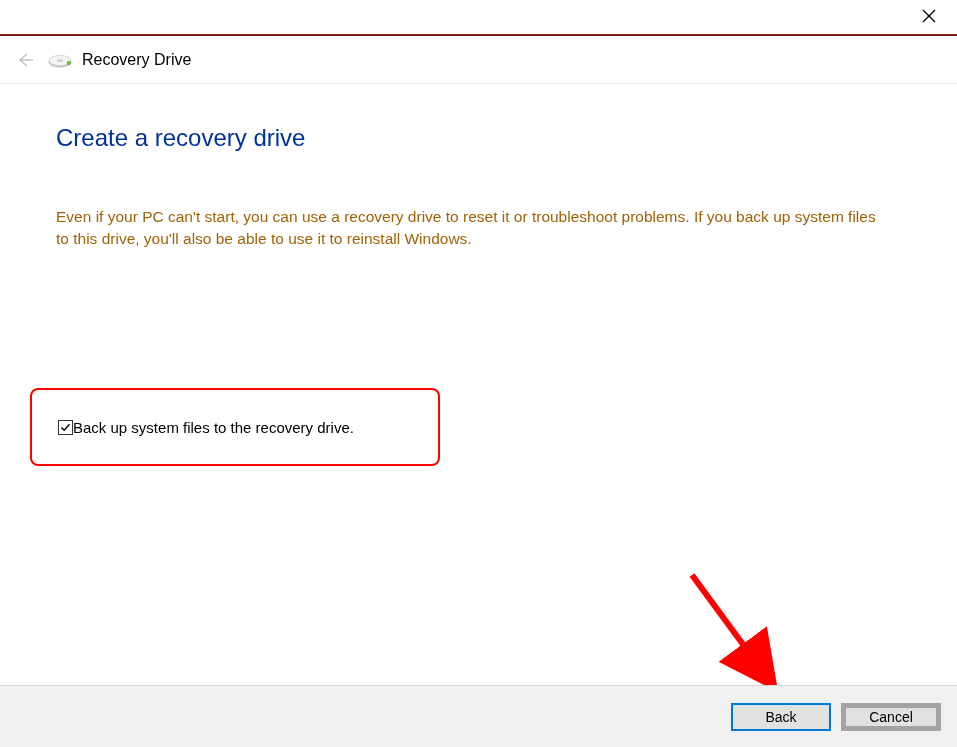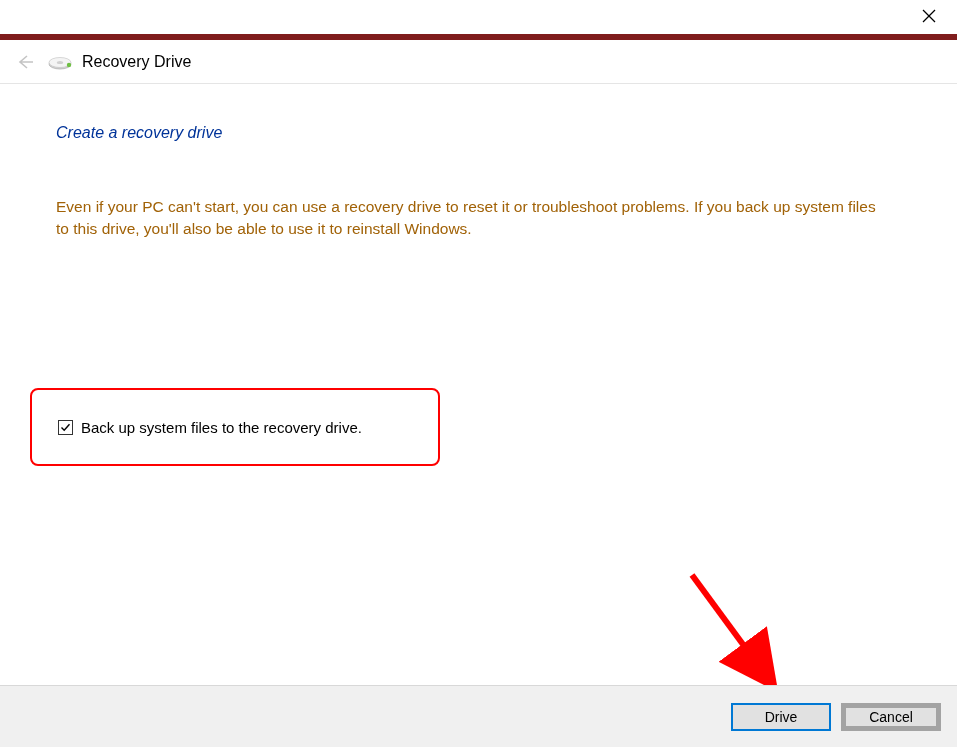--- a/index.html
+++ b/index.html
@@ -23,21 +23,21 @@
       width: 20px;
       height: 20px;
       display: flex;
       align-items: center;
       justify-content: center;
       cursor: pointer;
     }
     .close-btn svg { width: 14px; height: 14px; }
     .header-bar {
       height: 50px;
-      border-top: 6px solid #7f1d1d;
+      border-top: 2px solid #7f1d1d;
       border-bottom: 1px solid #e5e5e5;
       display: flex;
       align-items: center;
       padding-left: 12px;
       gap: 4px;
     }
     .back-arrow {
       width: 26px;
       height: 26px;
       display: flex;
@@ -55,25 +55,24 @@
     }
     .drive-icon svg { width: 24px; height: 16px; }
     .header-title {
       font-size: 16px;
       color: #000;
     }
     .content {
       padding: 40px 56px 0 56px;
     }
     .page-title {
-      font-size: 16px;
+      font-size: 24px;
       color: #003399;
       font-weight: 400;
       margin-bottom: 54px;
-      font-style: italic;
     }
     .body-text {
       font-size: 15.5px;
       color: #a16207;
       line-height: 1.45;
       max-width: 830px;
     }
     .checkbox-highlight {
       position: absolute;
       left: 30px;
@@ -82,21 +81,20 @@
       height: 78px;
       border: 2px solid #ff0000;
       border-radius: 8px;
       display: flex;
       align-items: center;
       padding-left: 26px;
     }
     .checkbox-row {
       display: flex;
       align-items: center;
-      gap: 8px;
     }
     .checkbox {
       width: 15px;
       height: 15px;
       border: 1px solid #333;
       display: flex;
       align-items: center;
       justify-content: center;
       cursor: pointer;
       background: #fff;
@@ -197,15 +195,15 @@
     <defs>
       <marker id="ahead" markerWidth="10" markerHeight="10" refX="6" refY="5" orient="auto">
         <path d="M0,0 L10,5 L0,10 Z" fill="#ff0000"></path>
       </marker>
     </defs>
     <line x1="10" y1="10" x2="82" y2="108" stroke="#ff0000" stroke-width="6" marker-end="url(#ahead)"></line>
   </svg>
 </div>
 
 <div class="footer">
-  <button class="btn primary">Drive</button>
+  <button class="btn primary">Back</button>
   <button class="btn">Cancel</button>
 </div>
 
 </body></html>

